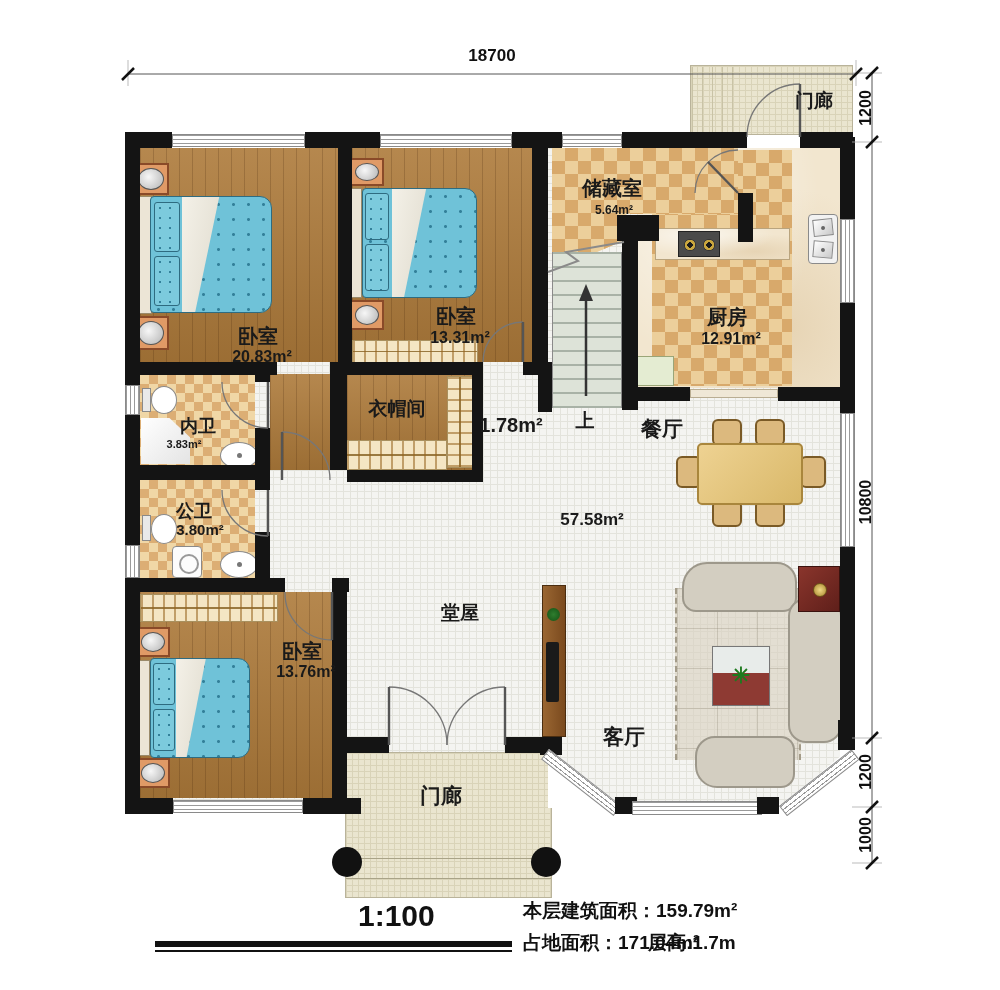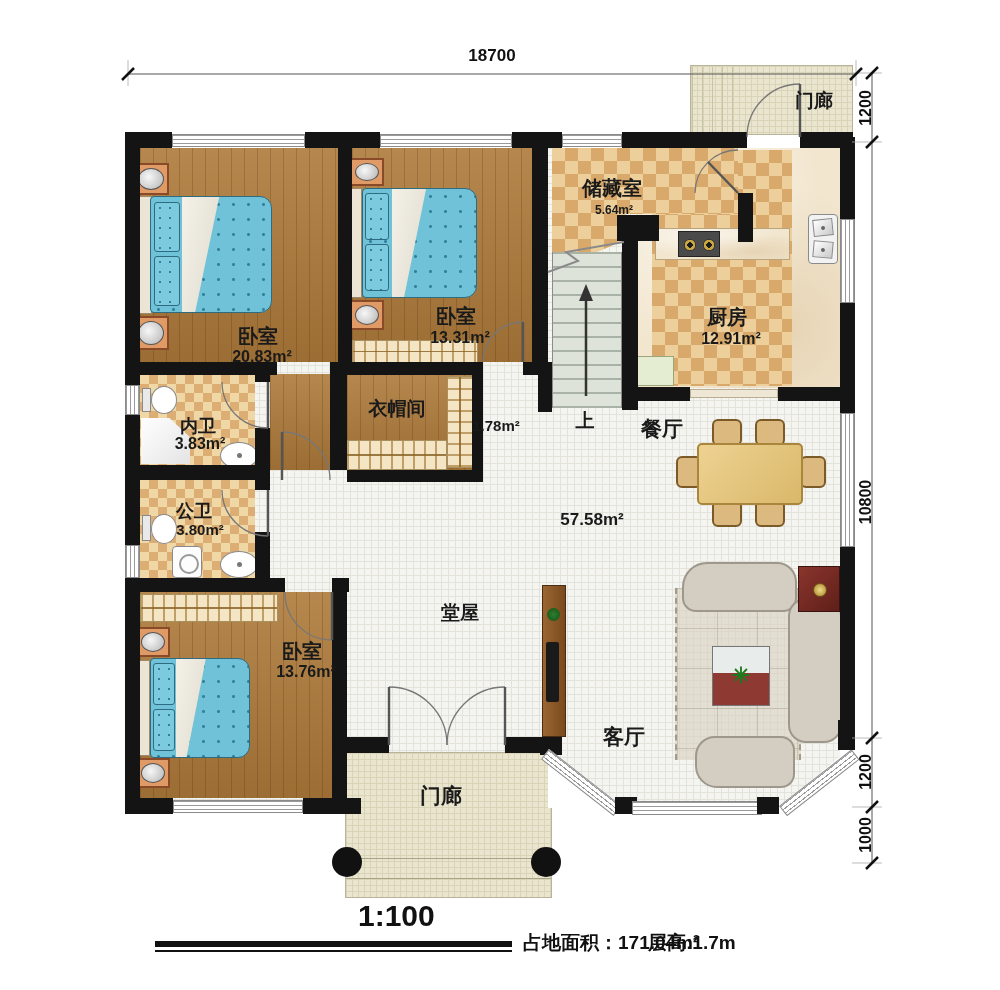--- a/index.html
+++ b/index.html
@@ -301,45 +301,48 @@
 
   <span class="rlabel" style="left:258px;top:336px;font-size:20px;">卧室</span>
   <span class="rlabel" style="left:262px;top:357px;font-size:16px;">20.83m²</span>
   <span class="rlabel" style="left:456px;top:316px;font-size:20px;">卧室</span>
   <span class="rlabel" style="left:460px;top:338px;font-size:16px;">13.31m²</span>
   <span class="rlabel" style="left:612px;top:188px;font-size:20px;">储藏室</span>
   <span class="rlabel" style="left:614px;top:210px;font-size:12px;">5.64m²</span>
   <span class="rlabel" style="left:727px;top:317px;font-size:20px;">厨房</span>
   <span class="rlabel" style="left:731px;top:339px;font-size:16px;">12.91m²</span>
   <span class="rlabel" style="left:198px;top:426px;font-size:18px;">内卫</span>
-  <span class="rlabel" style="left:200px;top:444px;font-size:16px;text-align:center;">3.83m²</span>
+  <span class="rlabel" style="left:184px;top:444px;font-size:11px;text-align:center;">3.83m²</span>
   <span class="rlabel" style="left:194px;top:511px;font-size:18px;">公卫</span>
   <span class="rlabel" style="left:200px;top:529px;font-size:15px;">3.80m²</span>
   <span class="rlabel" style="left:397px;top:409px;font-size:19px;">衣帽间</span>
-  <span class="rlabel" style="left:496px;top:425px;font-size:15px;">1.78m²</span>
+  <span class="rlabel" style="left:511px;top:425px;font-size:20px;">1.78m²</span>
   <span class="rlabel" style="left:302px;top:651px;font-size:20px;">卧室</span>
   <span class="rlabel" style="left:306px;top:672px;font-size:16px;">13.76m²</span>
   <span class="rlabel" style="left:585px;top:421px;font-size:19px;">上</span>
   <span class="rlabel" style="left:662px;top:429px;font-size:21px;">餐厅</span>
   <span class="rlabel" style="left:460px;top:613px;font-size:19px;">堂屋</span>
   <span class="rlabel" style="left:592px;top:520px;font-size:17px;">57.58m²</span>
   <span class="rlabel" style="left:624px;top:737px;font-size:21px;">客厅</span>
   <span class="rlabel" style="left:814px;top:101px;font-size:19px;">门廊</span>
   <span class="rlabel" style="left:441px;top:796px;font-size:21px;">门廊</span>
 
   <span class="dimlabel" style="left:492px;top:56px;font-size:17px;transform:translate(-50%,-50%);">18700</span>
   <span class="dimlabel" style="left:866px;top:108px;font-size:16px;transform:translate(-50%,-50%) rotate(-90deg);">1200</span>
   <span class="dimlabel" style="left:866px;top:502px;font-size:16px;transform:translate(-50%,-50%) rotate(-90deg);">10800</span>
   <span class="dimlabel" style="left:866px;top:772px;font-size:16px;transform:translate(-50%,-50%) rotate(-90deg);">1200</span>
   <span class="dimlabel" style="left:866px;top:835px;font-size:16px;transform:translate(-50%,-50%) rotate(-90deg);">1000</span>
 
   <span class="abs" style="left:358px;top:899px;font-size:30px;font-weight:bold;color:#111;z-index:6;">1:100</span>
   <div class="abs title-underline" style="left:155px;top:941px;width:357px;height:6px;z-index:6;"></div>
   <div class="abs title-underline" style="left:155px;top:950px;width:357px;height:2px;z-index:6;"></div>
 
+  <div class="stat" style="left:523px;top:898px;">
+    <span>本层建筑面积：</span><span>159.79m²</span>
+  </div>
   <div class="stat" style="left:523px;top:930px;">
     <span>占地面积：</span><span>171.04m²</span>
   </div>
   <div class="stat" style="left:648px;top:930px;">
     <span>层高:</span><span>1.7m</span>
   </div>
 
 </div>
 
 </body></html>

